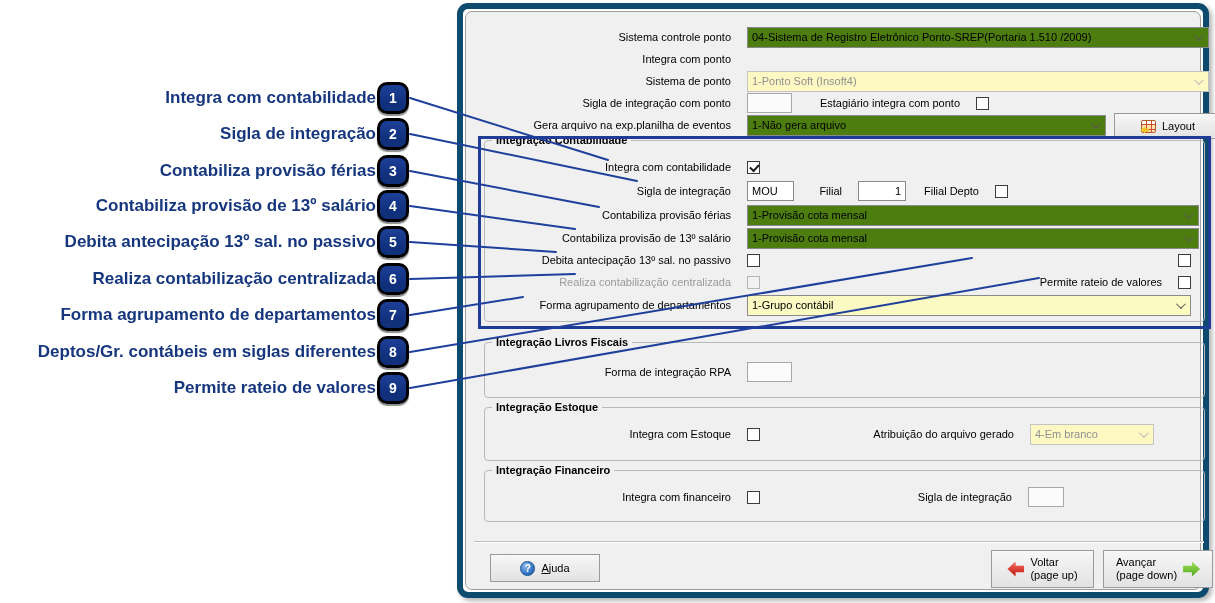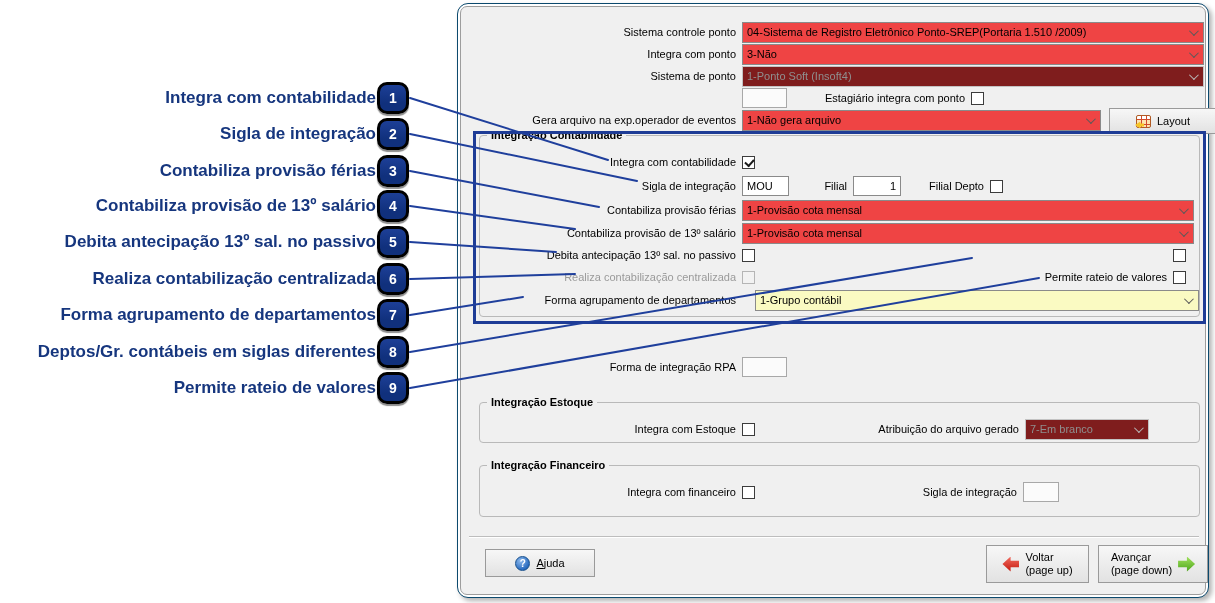--- a/index.html
+++ b/index.html
@@ -15,36 +15,36 @@
            background:linear-gradient(180deg,#1d3f97 0%,#10307c 70%);
            border:3px solid #000; border-radius:10px; box-shadow:0 2px 1px rgba(0,0,0,.45);
            color:#fff; font-size:14px; font-weight:bold; text-align:center; line-height:26px; }
 
   
   svg.lines { position:absolute; left:0; top:0; z-index:50; pointer-events:none; }
   svg.lines line { stroke:#1f3f9c; stroke-width:2; stroke-linecap:round; }
 
   
   .window { position:absolute; left:457px; top:3px; width:752px; height:595px;
-            background:#fff; border:1px solid #0c4a6e; border-radius:11px;
+            background:#fff; border:6px solid #0c4a6e; border-radius:11px;
             box-shadow:3px 3px 5px rgba(0,0,0,.3); z-index:10; }
   .client { position:absolute; left:2px; top:2px; right:2px; bottom:2px;
             background:#f0f0f0; border:1px solid #9d9d9d; border-radius:7px; }
 
   .window .lbl { position:absolute; font-size:11px; color:#000; white-space:nowrap;
                  line-height:21px; text-align:right; }
   .window .lbl.main { right:469px; }
   .window .lbl.disabled { color:#9a9a9a; }
 
-  .combo { position:absolute; height:21px; background:#ef4444; border:1px solid #8a8a8a;
+  .combo { position:absolute; height:21px; background:#4d7c0f; border:1px solid #8a8a8a;
            font-size:11px; line-height:19px; padding-left:4px; color:#000; white-space:nowrap; overflow:hidden; }
   .combo .chev { position:absolute; right:7px; top:6px; width:7px; height:7px;
                  border-right:1.6px solid #5a5a5a; border-bottom:1.6px solid #5a5a5a;
                  transform:rotate(45deg) translateY(-2px); }
-  .combo.disabled { background:#7f1d1d; color:#8f8f8f; border-color:#c3c3c3; }
+  .combo.disabled { background:#fef9c3; color:#8f8f8f; border-color:#c3c3c3; }
   .combo.disabled .chev { border-color:#b9b9b9; }
   .combo.hl { background:#fafac2; }
 
   .tfield { position:absolute; height:20px; background:#fff; border:1px solid #8a8a8a;
             font-size:11px; line-height:18px; padding:0 4px; color:#000; }
   .tfield.empty { background:#fbfbfb; border-color:#a8a8a8; }
   .tfield.num { text-align:right; }
 
   .cb { position:absolute; width:13px; height:13px; background:#fff; border:1px solid #3c3c3c; }
   .cb.checked::after { content:""; position:absolute; left:2px; top:2px; width:7px; height:4px;
@@ -109,36 +109,33 @@
   <div class="window">
     <div class="client">
 
       <div class="lbl main" style="top:15px">Sistema controle ponto</div>
       <div class="combo" style="left:281px; top:15px; width:462px">
         <span>04-Sistema de Registro Eletrônico Ponto-SREP(Portaria 1.510 /2009)</span>
         <span class="chev"></span>
       </div>
 
       <div class="lbl main" style="top:37px">Integra com ponto</div>
-      <div class="combo" style="left:281px; top:37px; width:462px">
-        <span>3-Não</span>
-        <span class="chev"></span>
-      </div>
 
       <div class="lbl main" style="top:59px">Sistema de ponto</div>
       <div class="combo disabled" style="left:281px; top:59px; width:462px">
         <span>1-Ponto Soft (Insoft4)</span>
         <span class="chev"></span>
       </div>
 
+      <div class="lbl main" style="top:81px">Sigla de integração com ponto</div>
       <div class="tfield empty" style="left:281px; top:81px; width:45px"></div>
       <div class="lbl" style="top:81px; right:240px">Estagiário integra com ponto</div>
       <span class="cb" style="left:510px; top:85px"></span>
 
-      <div class="lbl main" style="top:103px">Gera arquivo na exp.operador de eventos</div>
+      <div class="lbl main" style="top:103px">Gera arquivo na exp.planilha de eventos</div>
       <div class="combo" style="left:281px; top:103px; width:359px">
         <span>1-Não gera arquivo</span>
         <span class="chev"></span>
       </div>
       <div class="btn" style="left:648px; top:101px; width:108px; height:26px">
         <span class="layout-icon"></span>
         <span>Layout</span>
       </div>
 
       <div class="hl-box" style="left:12px; top:124px; width:733px; height:193px"></div>
@@ -171,36 +168,39 @@
       <div class="lbl main" style="top:238px">Debita antecipação 13º sal. no passivo</div>
       <span class="cb" style="left:281px; top:242px"></span>
       <span class="cb" style="left:712px; top:242px"></span>
 
       <div class="lbl main disabled" style="top:260px">Realiza contabilização centralizada</div>
       <span class="cb disabled" style="left:281px; top:264px"></span>
       <div class="lbl" style="top:260px; right:38px">Permite rateio de valores</div>
       <span class="cb" style="left:712px; top:264px"></span>
 
       <div class="lbl main" style="top:283px">Forma agrupamento de departamentos</div>
-      <div class="combo hl" style="left:294px; top:283px; width:444px">
+      <div class="combo hl" style="left:281px; top:283px; width:444px">
         <span>1-Grupo contábil</span>
         <span class="chev"></span>
       </div>
 
+      <div class="fieldset" style="left:18px; top:330px; width:721px; height:56px">
+        <span class="legend">Integração Livros Fiscais</span>
+      </div>
       <div class="lbl main" style="top:350px">Forma de integração RPA</div>
       <div class="tfield empty" style="left:281px; top:350px; width:45px"></div>
 
-      <div class="fieldset" style="left:18px; top:395px; width:721px; height:41px">
+      <div class="fieldset" style="left:18px; top:395px; width:721px; height:54px">
         <span class="legend">Integração Estoque</span>
       </div>
       <div class="lbl main" style="top:412px">Integra com Estoque</div>
       <span class="cb" style="left:281px; top:416px"></span>
       <div class="lbl" style="top:412px; right:186px">Atribuição do arquivo gerado</div>
       <div class="combo disabled" style="left:564px; top:412px; width:124px">
-        <span>7-Em branco</span>
+        <span>4-Em branco</span>
         <span class="chev"></span>
       </div>
 
       <div class="fieldset" style="left:18px; top:458px; width:721px; height:52px">
         <span class="legend">Integração Financeiro</span>
       </div>
       <div class="lbl main" style="top:475px">Integra com financeiro</div>
       <span class="cb" style="left:281px; top:479px"></span>
       <div class="lbl" style="top:475px; right:188px">Sigla de integração</div>
       <div class="tfield empty" style="left:562px; top:475px; width:36px"></div>

